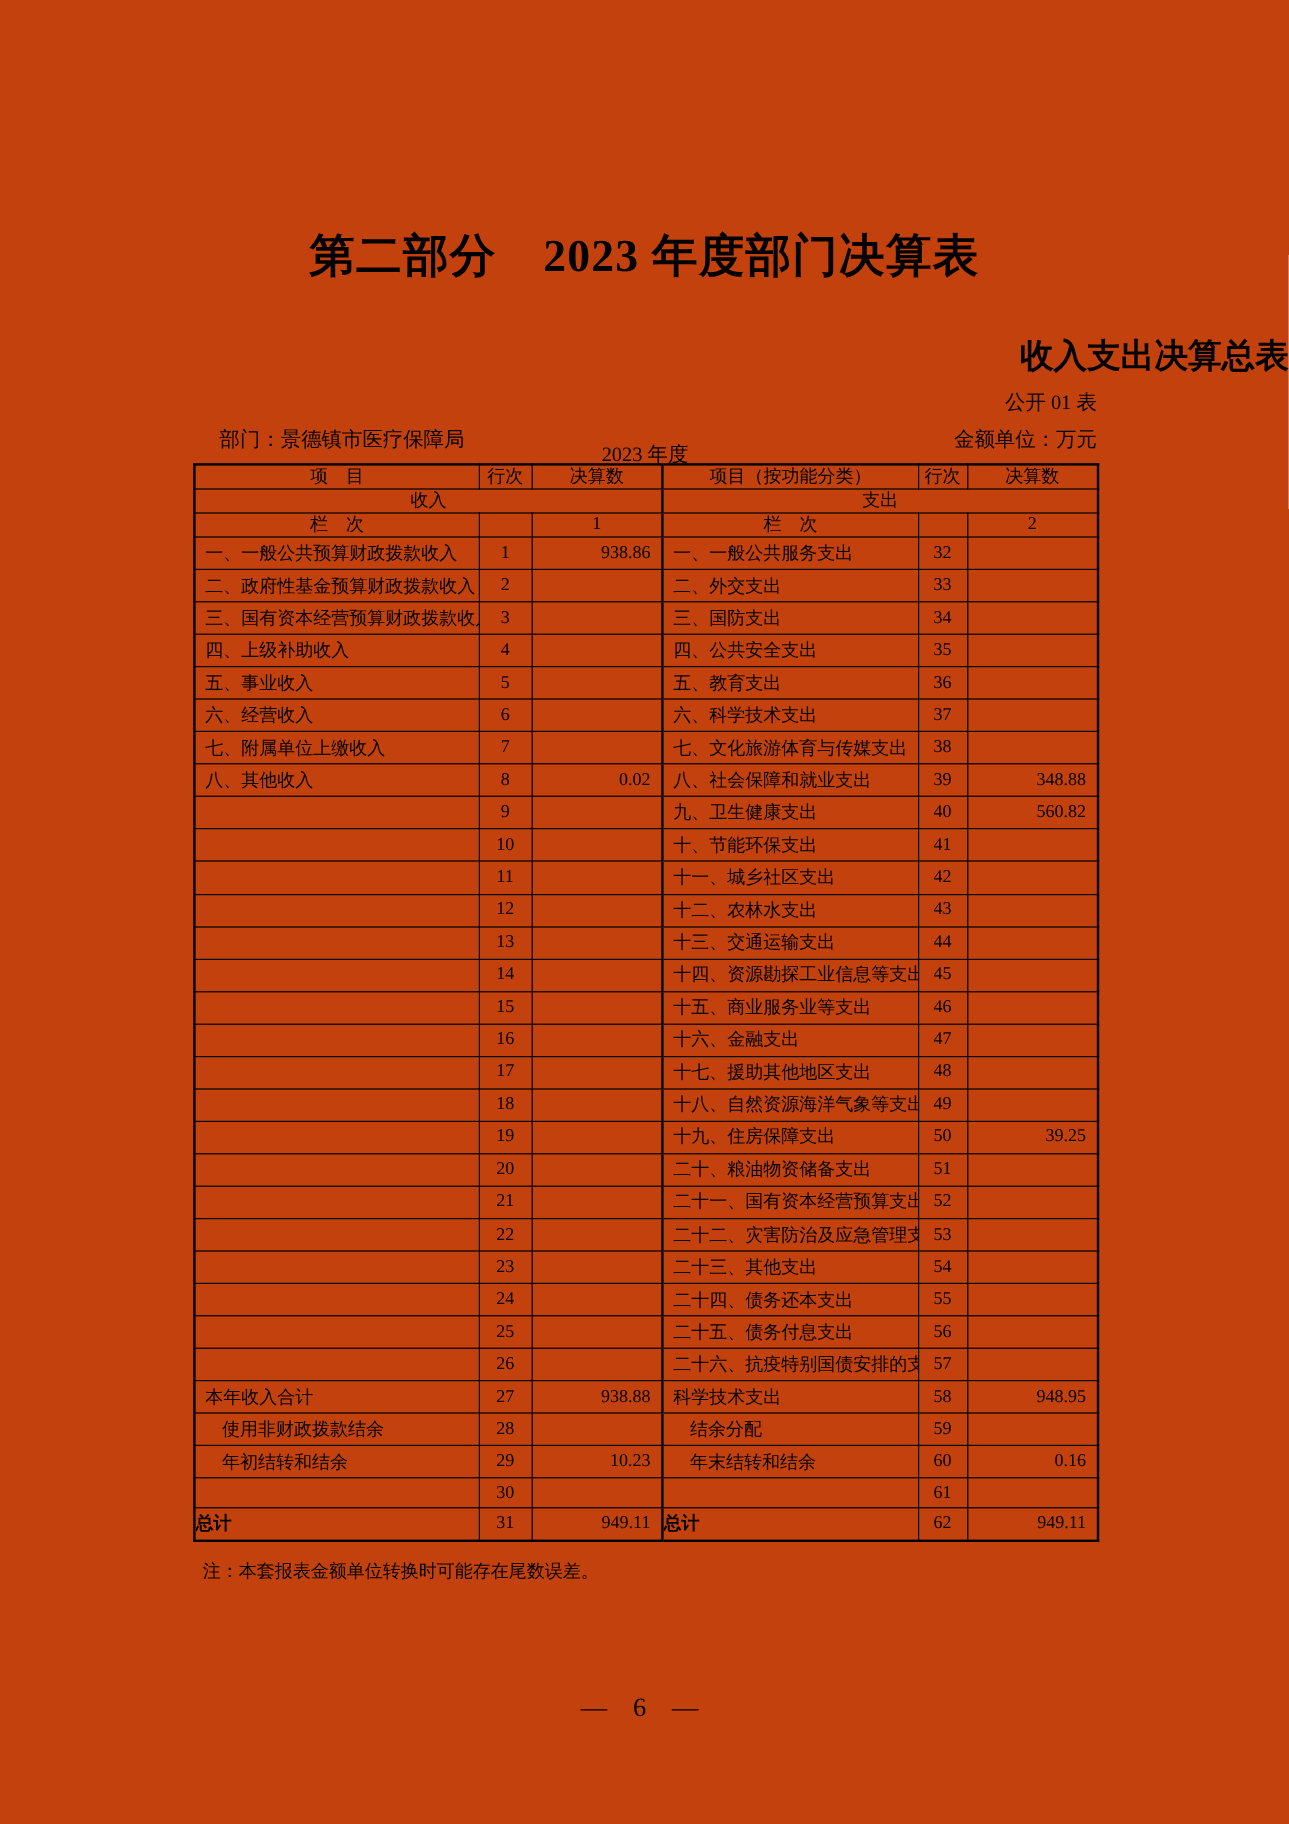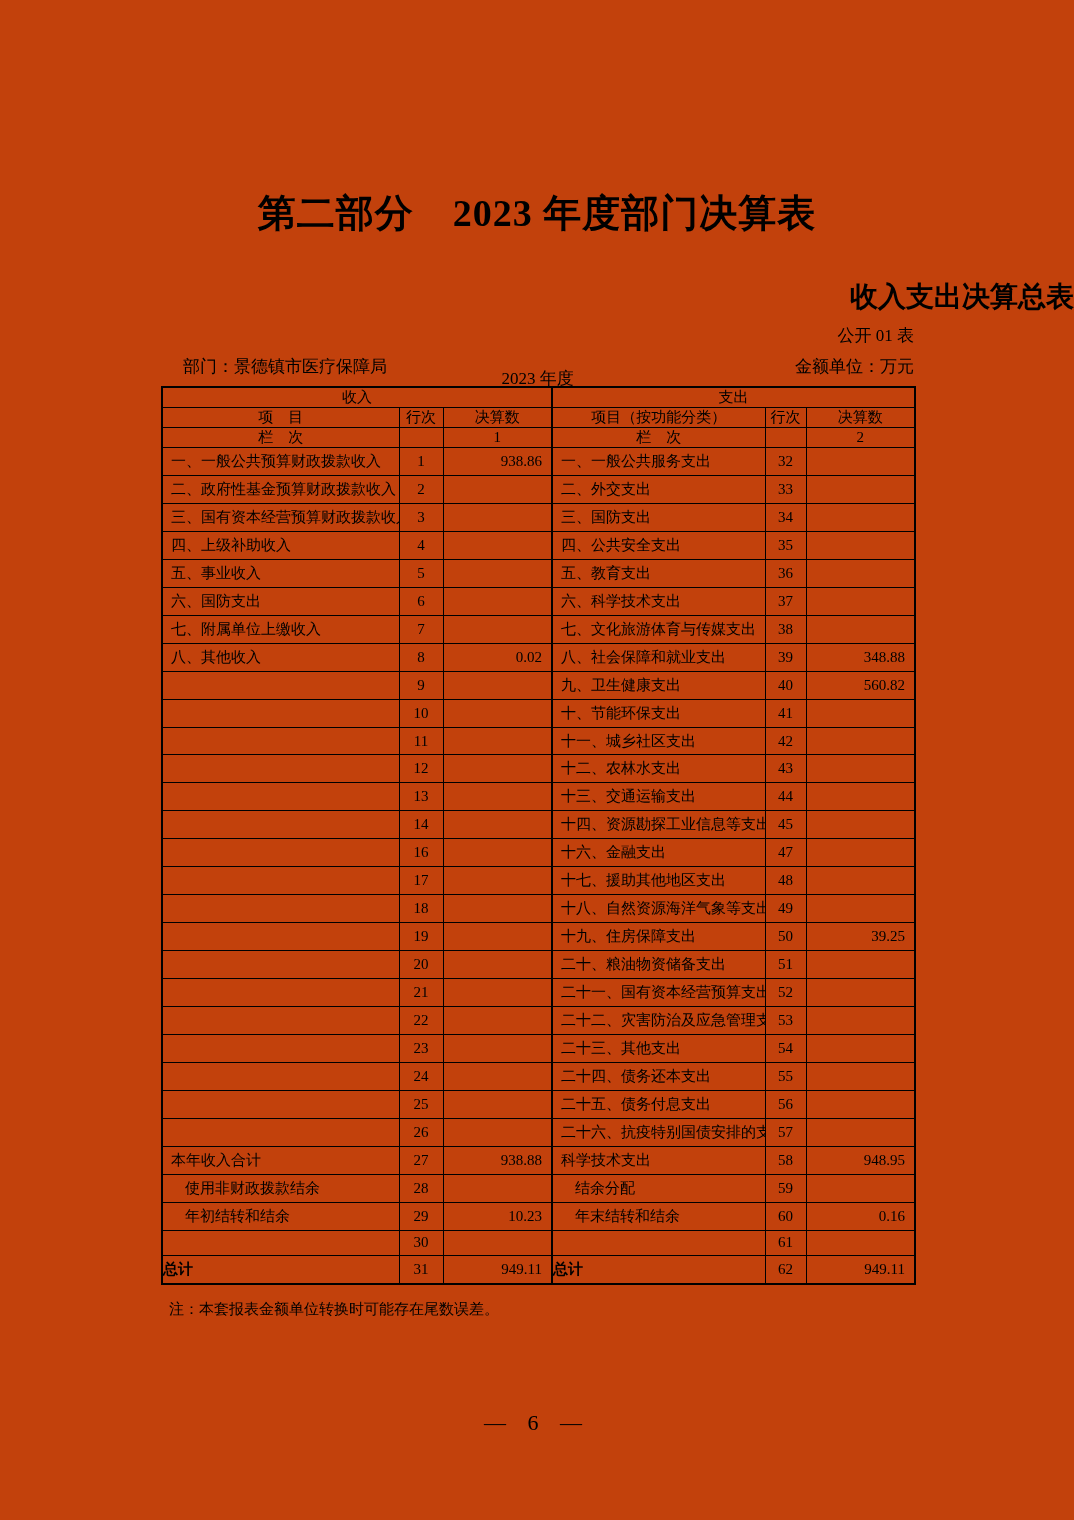--- a/index.html
+++ b/index.html
@@ -117,30 +117,30 @@
     <colgroup>
       <col style="width:237px">
       <col style="width:44px">
       <col style="width:109px">
       <col style="width:213px">
       <col style="width:41px">
       <col style="width:109px">
     </colgroup>
     <thead>
       <tr>
-        <th colspan="3">收入</th>
-        <th colspan="3" class="mid">支出</th>
-      </tr>
-      <tr>
         <th>项　目</th>
         <th>行次</th>
         <th>决算数</th>
         <th class="mid">项目（按功能分类）</th>
         <th>行次</th>
         <th>决算数</th>
+      </tr>
+      <tr>
+        <th colspan="3">收入</th>
+        <th colspan="3" class="mid">支出</th>
       </tr>
       <tr>
         <th>栏　次</th>
         <th></th>
         <th>1</th>
         <th class="mid">栏　次</th>
         <th></th>
         <th>2</th>
       </tr>
     </thead>
@@ -179,21 +179,21 @@
         </tr>
         <tr>
           <td class="item">五、事业收入</td>
           <td class="rowno">5</td>
           <td class="val"></td>
           <td class="item mid">五、教育支出</td>
           <td class="rowno">36</td>
           <td class="val"></td>
         </tr>
         <tr>
-          <td class="item">六、国防支出</td>
+          <td class="item">六、经营收入</td>
           <td class="rowno">6</td>
           <td class="val"></td>
           <td class="item mid">六、科学技术支出</td>
           <td class="rowno">37</td>
           <td class="val"></td>
         </tr>
         <tr>
           <td class="item">七、附属单位上缴收入</td>
           <td class="rowno">7</td>
           <td class="val"></td>
@@ -252,20 +252,28 @@
         <tr>
           <td class="item"></td>
           <td class="rowno">14</td>
           <td class="val"></td>
           <td class="item mid">十四、资源勘探工业信息等支出</td>
           <td class="rowno">45</td>
           <td class="val"></td>
         </tr>
         <tr>
           <td class="item"></td>
+          <td class="rowno">15</td>
+          <td class="val"></td>
+          <td class="item mid">十五、商业服务业等支出</td>
+          <td class="rowno">46</td>
+          <td class="val"></td>
+        </tr>
+        <tr>
+          <td class="item"></td>
           <td class="rowno">16</td>
           <td class="val"></td>
           <td class="item mid">十六、金融支出</td>
           <td class="rowno">47</td>
           <td class="val"></td>
         </tr>
         <tr>
           <td class="item"></td>
           <td class="rowno">17</td>
           <td class="val"></td>

